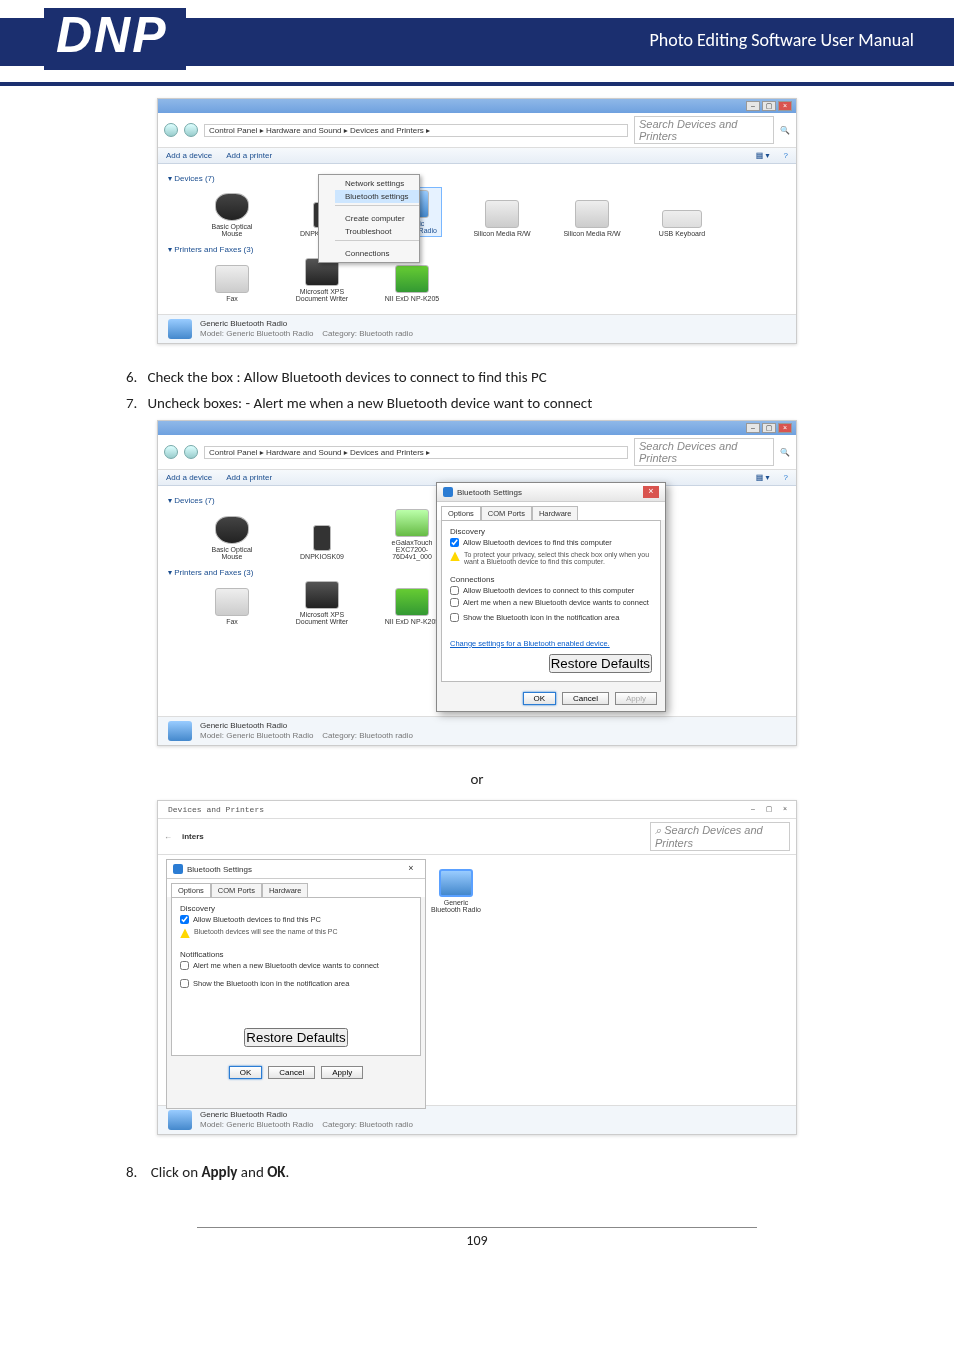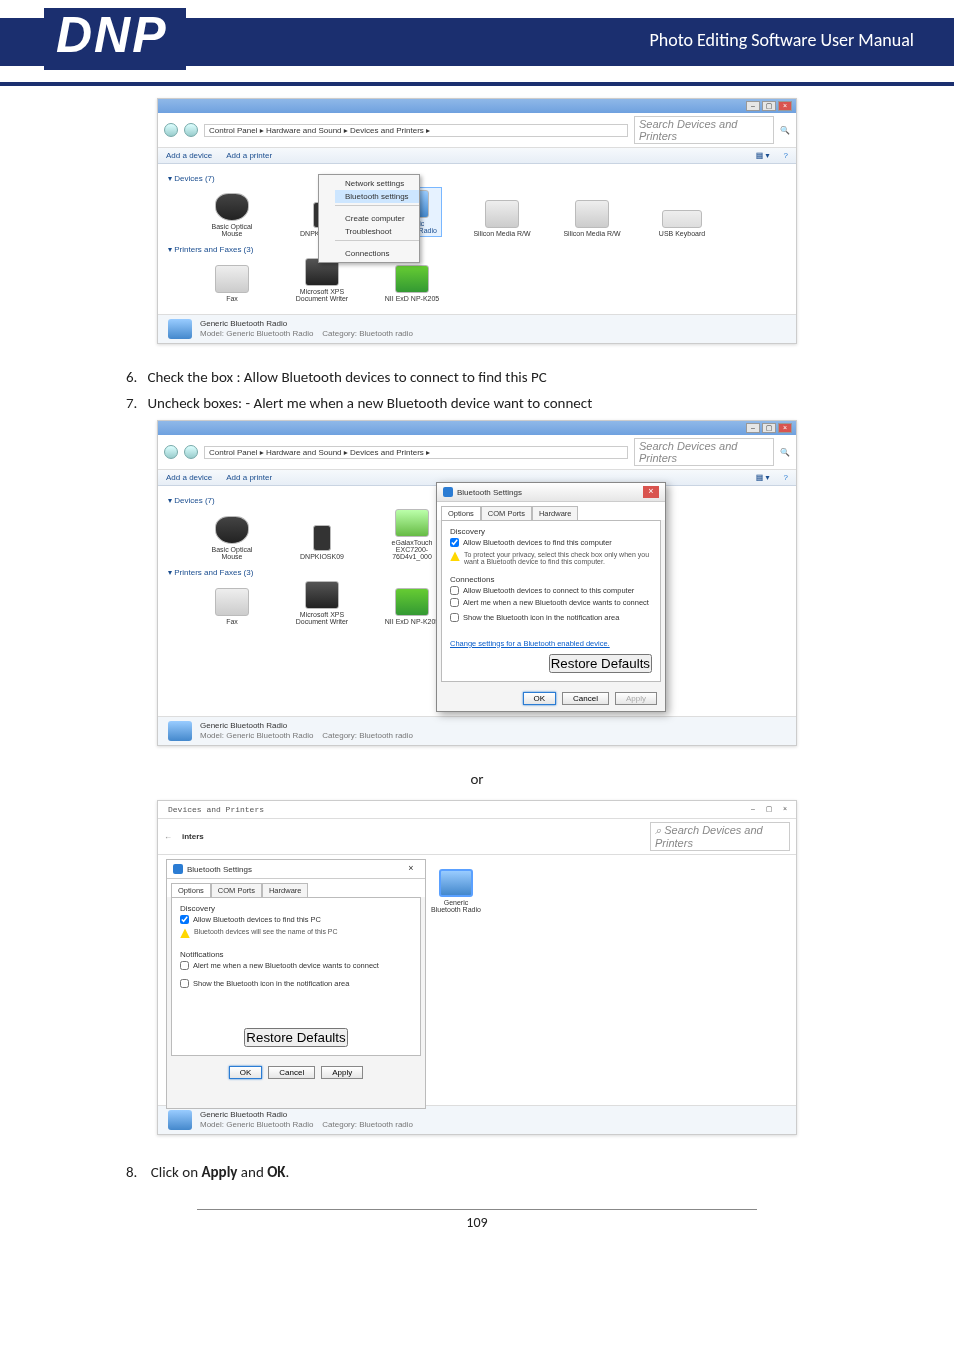--- a/index.html
+++ b/index.html
@@ -131,21 +131,21 @@
 
   
   .flat .win-titlebar{background:#fff;height:18px;border-bottom:1px solid #ddd;}
   .flat .winbtn{background:#fff;border:none;color:#555;}
   .flat .addr-path{border:none;}
 
   .footer{
     text-align:center;
     border-top:1px solid #888;
     width:560px;
-    margin:28px auto 0 auto;
+    margin:46px auto 0 auto;
     padding-top:4px;
     font-size:14px;
   }
 
   
   .brand-header{
     position:relative;
     height:86px;
     border-bottom:4px solid #1b2f6f;
     margin-bottom:12px;

